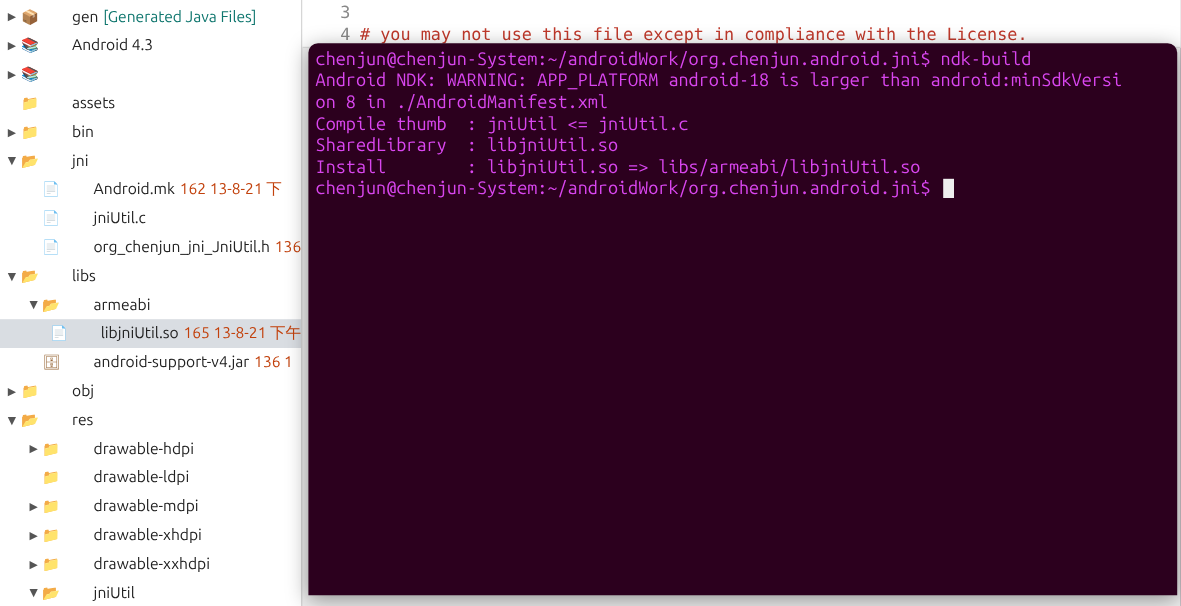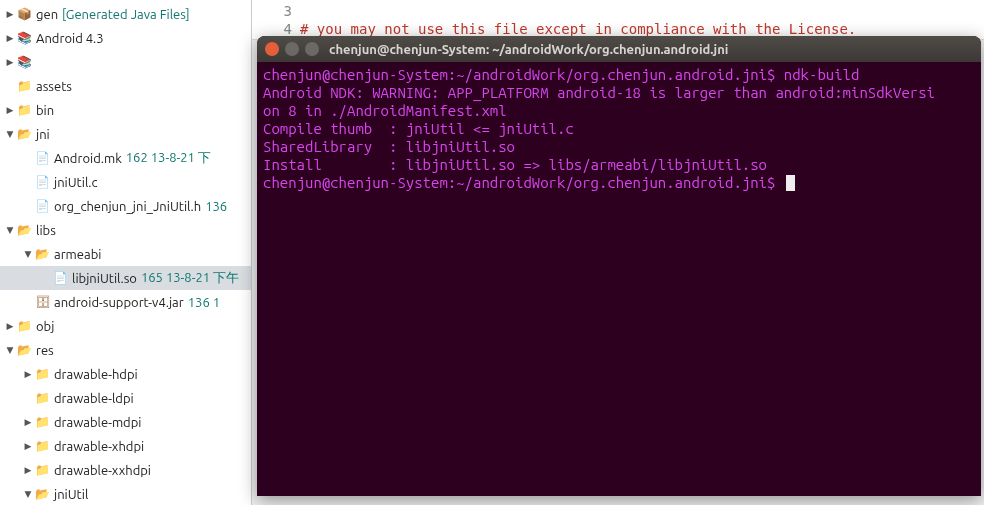--- a/index.html
+++ b/index.html
@@ -49,22 +49,22 @@
 }
 .icon-folder { color:#c28e3b; }
 .icon-folder-open { color:#c28e3b; }
 .icon-pkg { color:#b8924b; }
 .icon-lib { color:#6a8bb5; }
 .icon-file { color:#5a7ea8; }
 .icon-jar { color:#9a6a3b; }
 .icon-c { color:#1b6ac9; }
 .icon-h { color:#1b6ac9; }
 .icon-mk { color:#1b6ac9; }
-.label { color:#222; }
-.meta { color:#0f766e; margin-left:4px; }
+.label { color:#222;margin-left:24px; }
+.meta { color:#c2410c; margin-left:4px; }
 .generated { color:#0f766e; }
 
 .editor-bg {
   position: absolute;
   left: 252px; top: 0;
   width: 732px; height: 40px;
   background: #fff;
   border-bottom: 1px solid #ddd;
   font-family: "DejaVu Sans Mono", monospace;
   font-size: 14px;
@@ -246,26 +246,20 @@
         <span class="lineno">3</span>
       </div>
       <div class="editor-line">
         <span class="lineno">4</span>
         <span class="ed-comment"># you may not use this file except in compliance with the License.</span>
       </div>
     </div>
 </div>
 
 <div class="term-window">
-  <div class="term-titlebar">
-    <span class="wbtn close"></span>
-    <span class="wbtn min"></span>
-    <span class="wbtn max"></span>
-    <span class="term-title">chenjun@chenjun-System: ~/androidWork/org.chenjun.android.jni</span>
-  </div>
   <div class="term-body" id="term-body">chenjun@chenjun-System:~/androidWork/org.chenjun.android.jni$ ndk-build
 Android NDK: WARNING: APP_PLATFORM android-18 is larger than android:minSdkVersi
 on 8 in ./AndroidManifest.xml    
 Compile thumb  : jniUtil &lt;= jniUtil.c
 SharedLibrary  : libjniUtil.so
 Install        : libjniUtil.so =&gt; libs/armeabi/libjniUtil.so
 chenjun@chenjun-System:~/androidWork/org.chenjun.android.jni$ <span class="cursor"></span></div>
 </div>
 
 </body></html>

